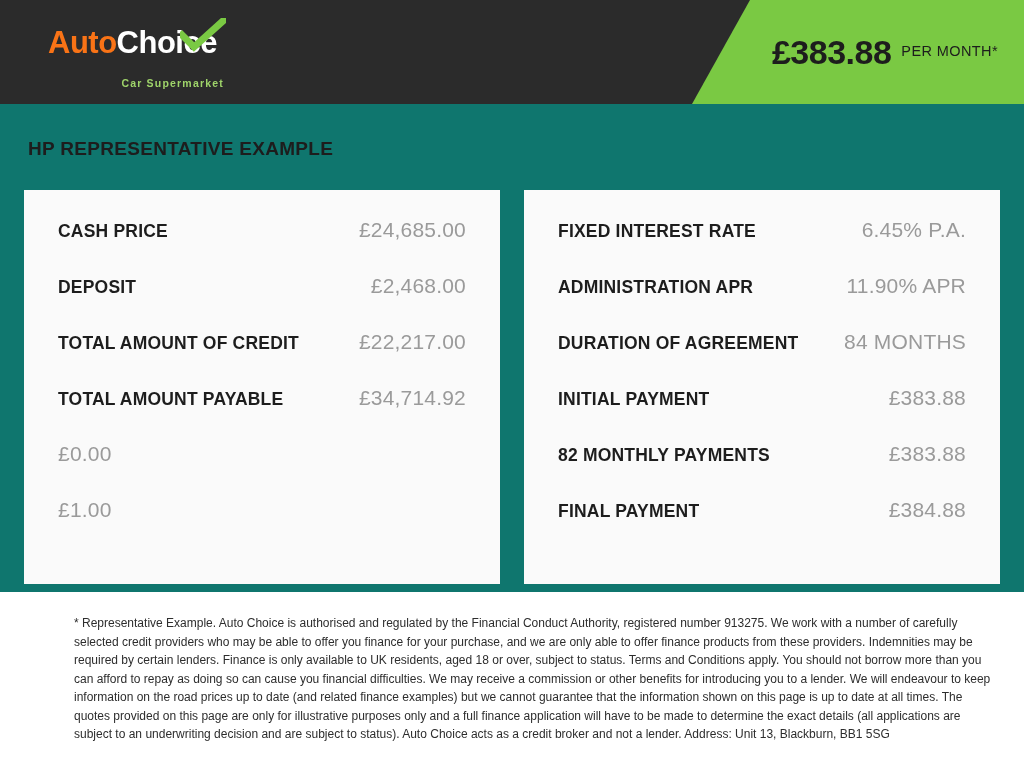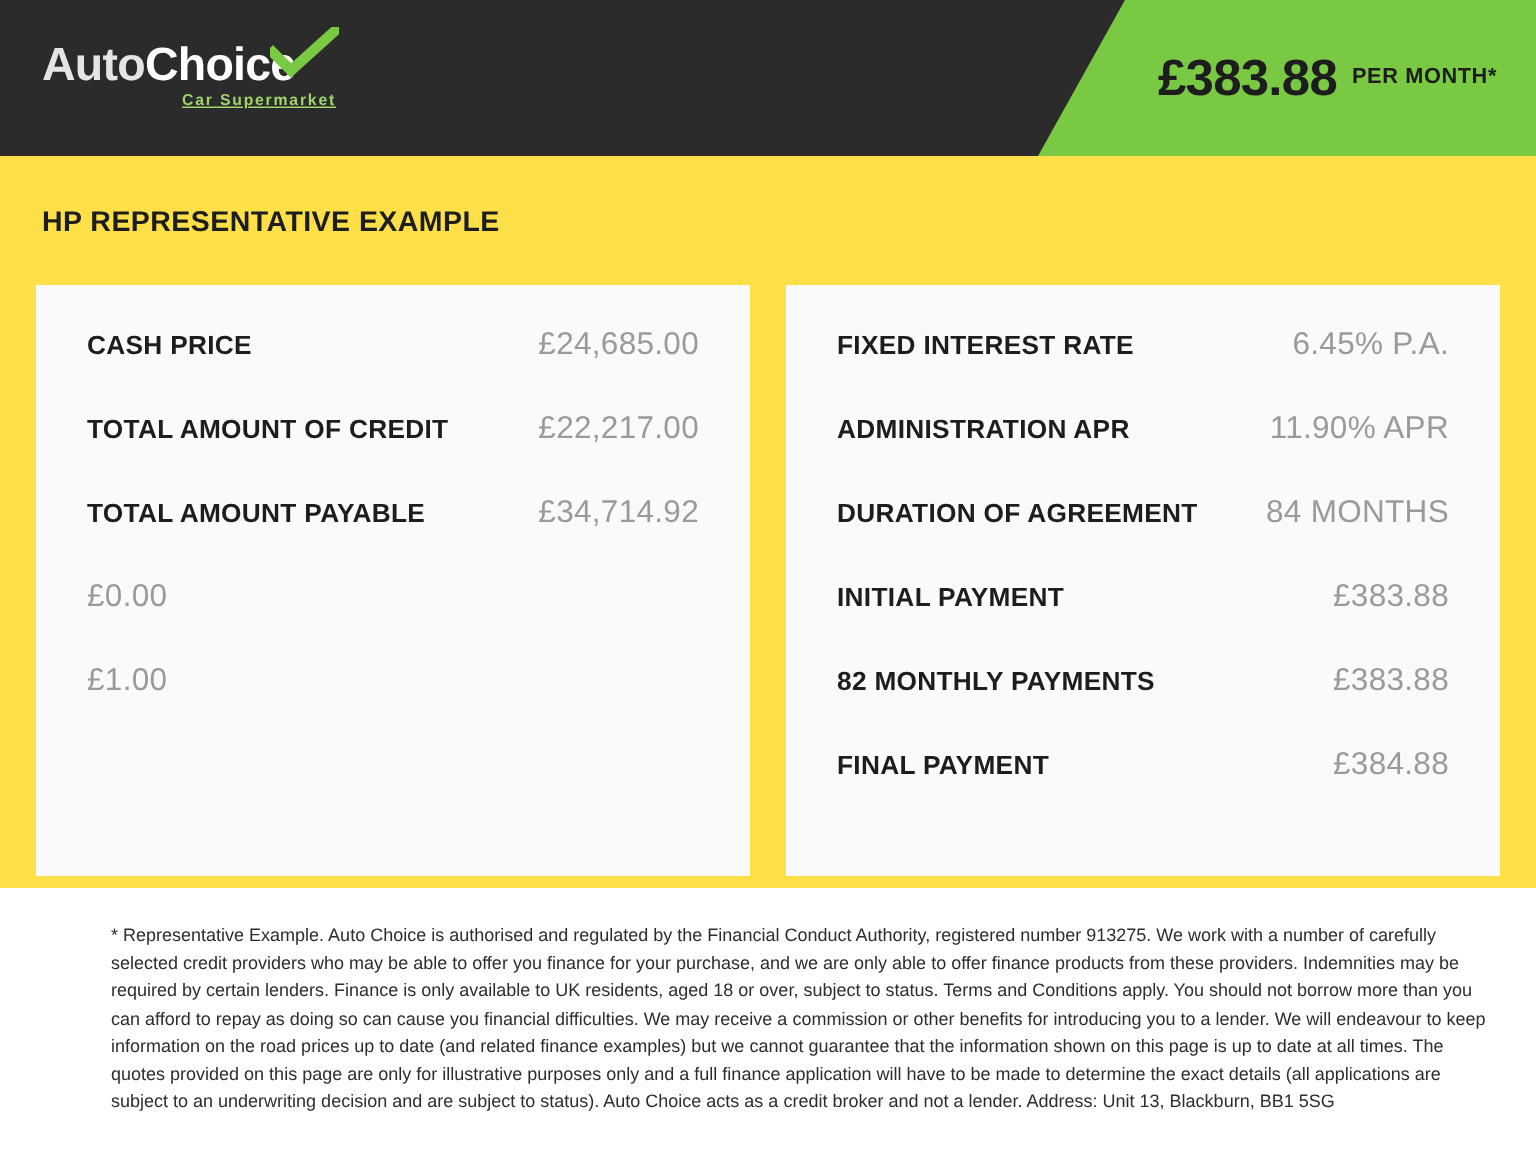--- a/index.html
+++ b/index.html
@@ -27,31 +27,30 @@
     left: 28px; top: 26px;
     width: 260px; height: 60px;
   }
   .logo-text {
     font-size: 31px;
     font-weight: bold;
     letter-spacing: -0.5px;
     line-height: 34px;
     white-space: nowrap;
   }
-  .logo-auto { color: #e5e5e5; }
+  .logo-auto { color: #f97316; margin-left: 20px; }
   .logo-choice { color: #ffffff; }
   .logo-sub {
     color: #9fd46a;
     font-size: 10.5px;
     font-weight: bold;
     letter-spacing: 1.2px;
     text-align: right;
     width: 196px;
-    margin-top: 1px;
-    text-decoration: underline;
+    margin-top: 17px;
   }
   .tick {
     position: absolute;
     left: 152px; top: -8px;
     width: 46px; height: 34px;
   }
 
   .price-panel {
     position: absolute;
     top: 0; right: 0;
@@ -69,30 +68,30 @@
   }
   .price-value {
     color: #1d1d1d;
     font-size: 34px;
     font-weight: bold;
     letter-spacing: -0.5px;
   }
   .price-unit {
     color: #1d1d1d;
     font-size: 14.5px;
-    font-weight: bold;
+    font-weight: normal;
     letter-spacing: 0.4px;
     padding-bottom: 3px;
   }
 
   
   .body-area {
     position: relative;
     height: 488px;
-    background: #fde047;
+    background: #0f766e;
     padding: 0;
   }
   .section-title {
     position: absolute;
     left: 28px; top: 34px;
     font-size: 19px;
     font-weight: bold;
     color: #1d1d1d;
     letter-spacing: 0.3px;
   }
@@ -172,20 +171,24 @@
   <div class="body-area">
     <div class="section-title">HP REPRESENTATIVE EXAMPLE</div>
 
     <div class="cards">
       <div class="card" id="left-card">
           <div class="row">
             <span class="row-label">CASH PRICE</span>
             <span class="row-value">£24,685.00</span>
           </div>
           <div class="row">
+            <span class="row-label">DEPOSIT</span>
+            <span class="row-value">£2,468.00</span>
+          </div>
+          <div class="row">
             <span class="row-label">TOTAL AMOUNT OF CREDIT</span>
             <span class="row-value">£22,217.00</span>
           </div>
           <div class="row">
             <span class="row-label">TOTAL AMOUNT PAYABLE</span>
             <span class="row-value">£34,714.92</span>
           </div>
           <div class="row">
             <span class="row-value">£0.00</span>
           </div>

